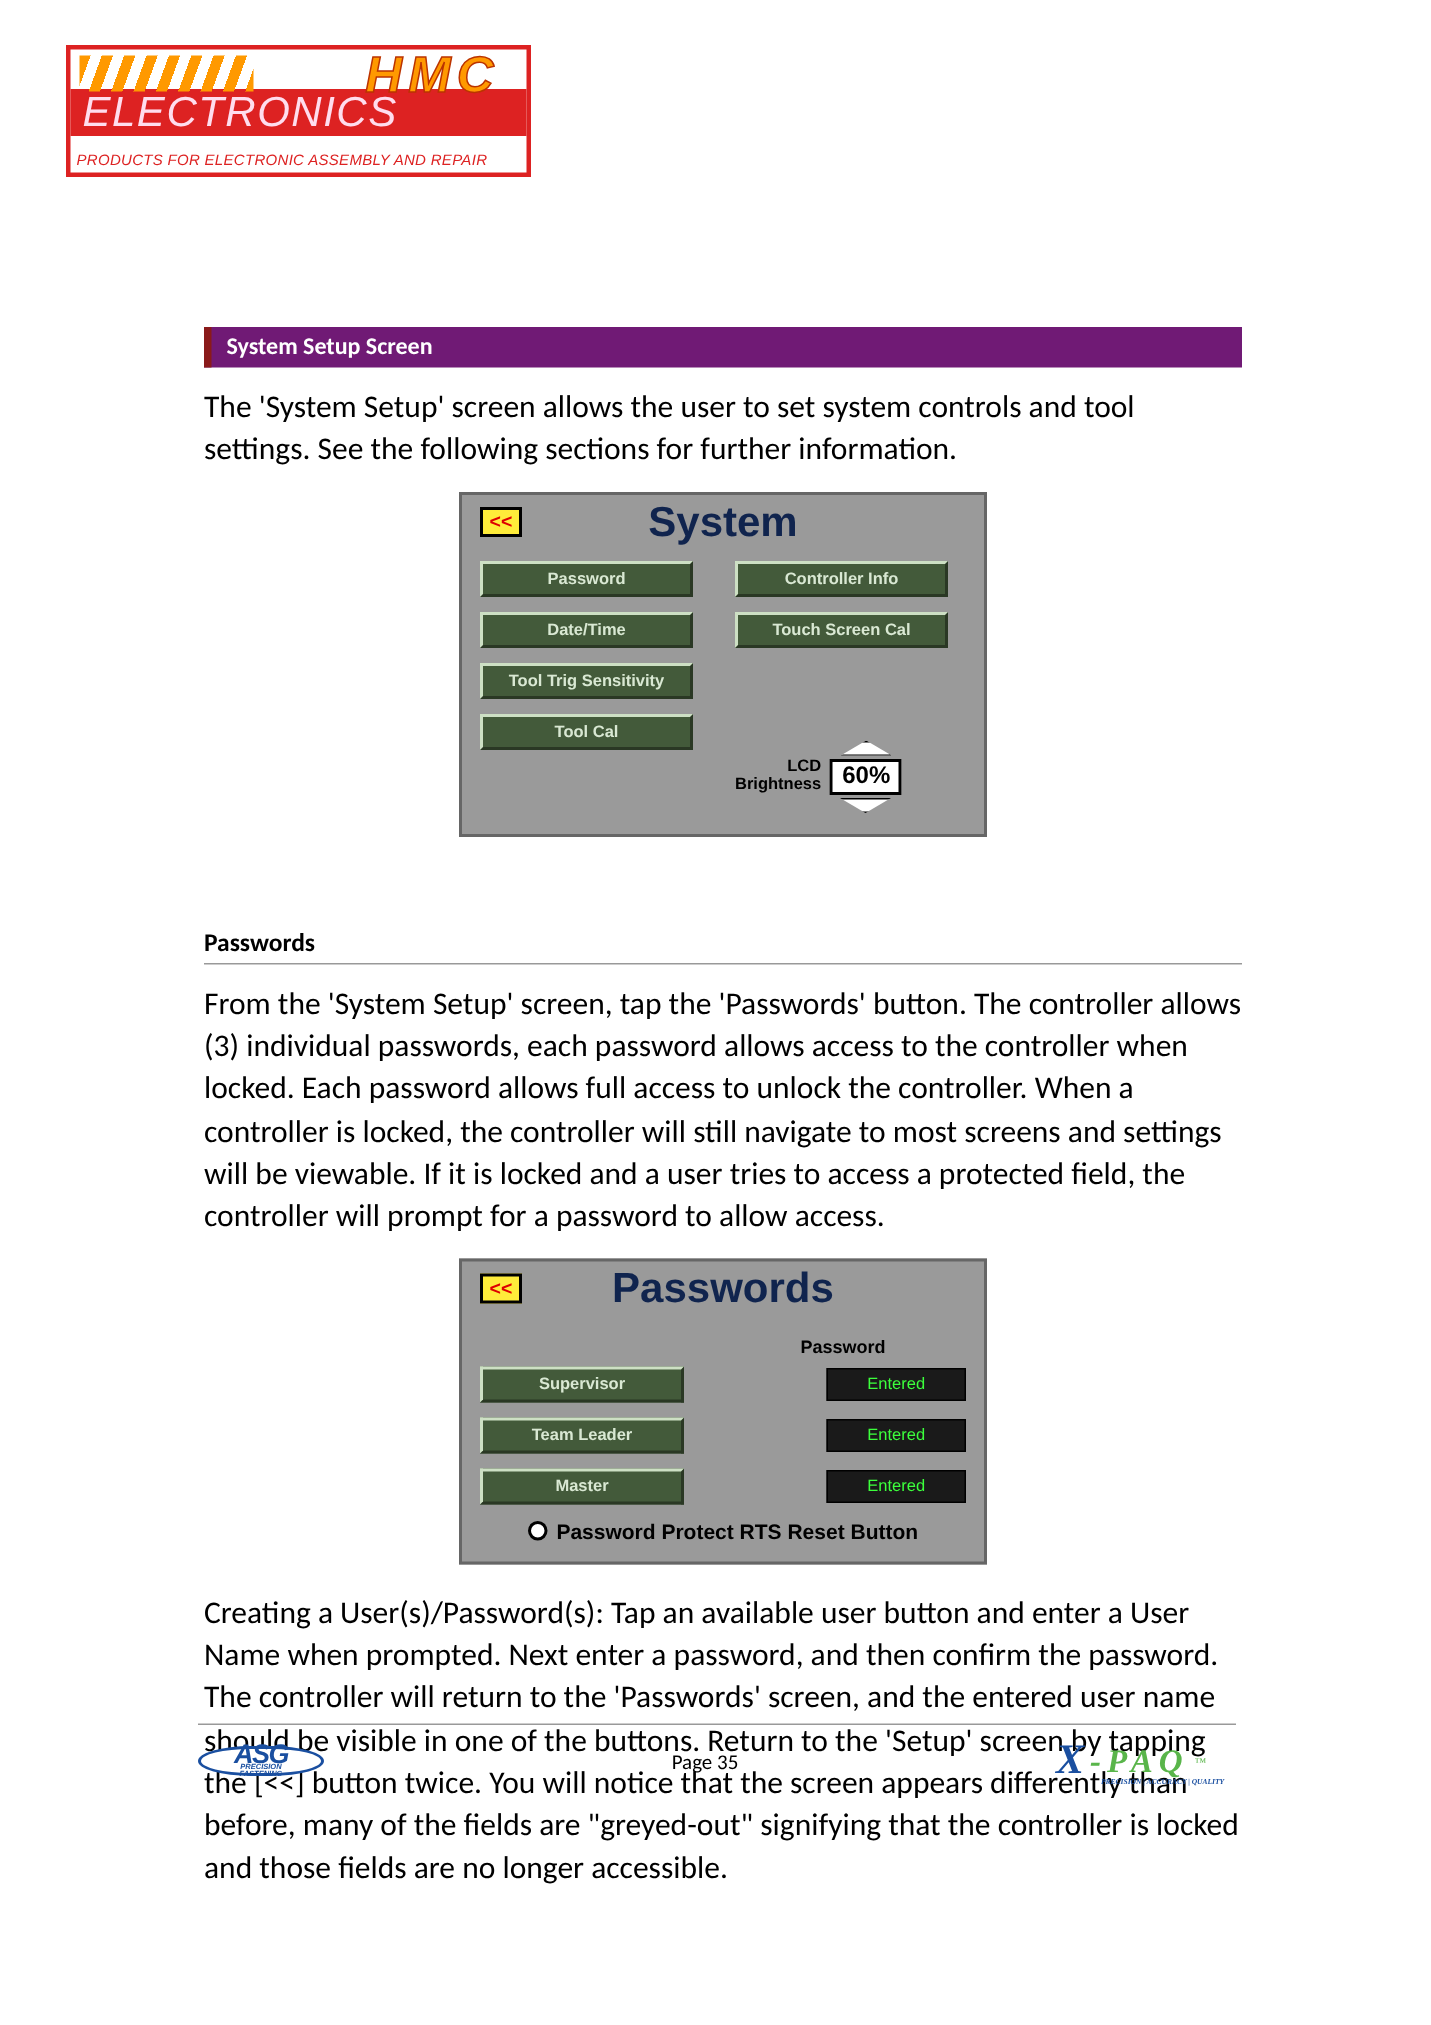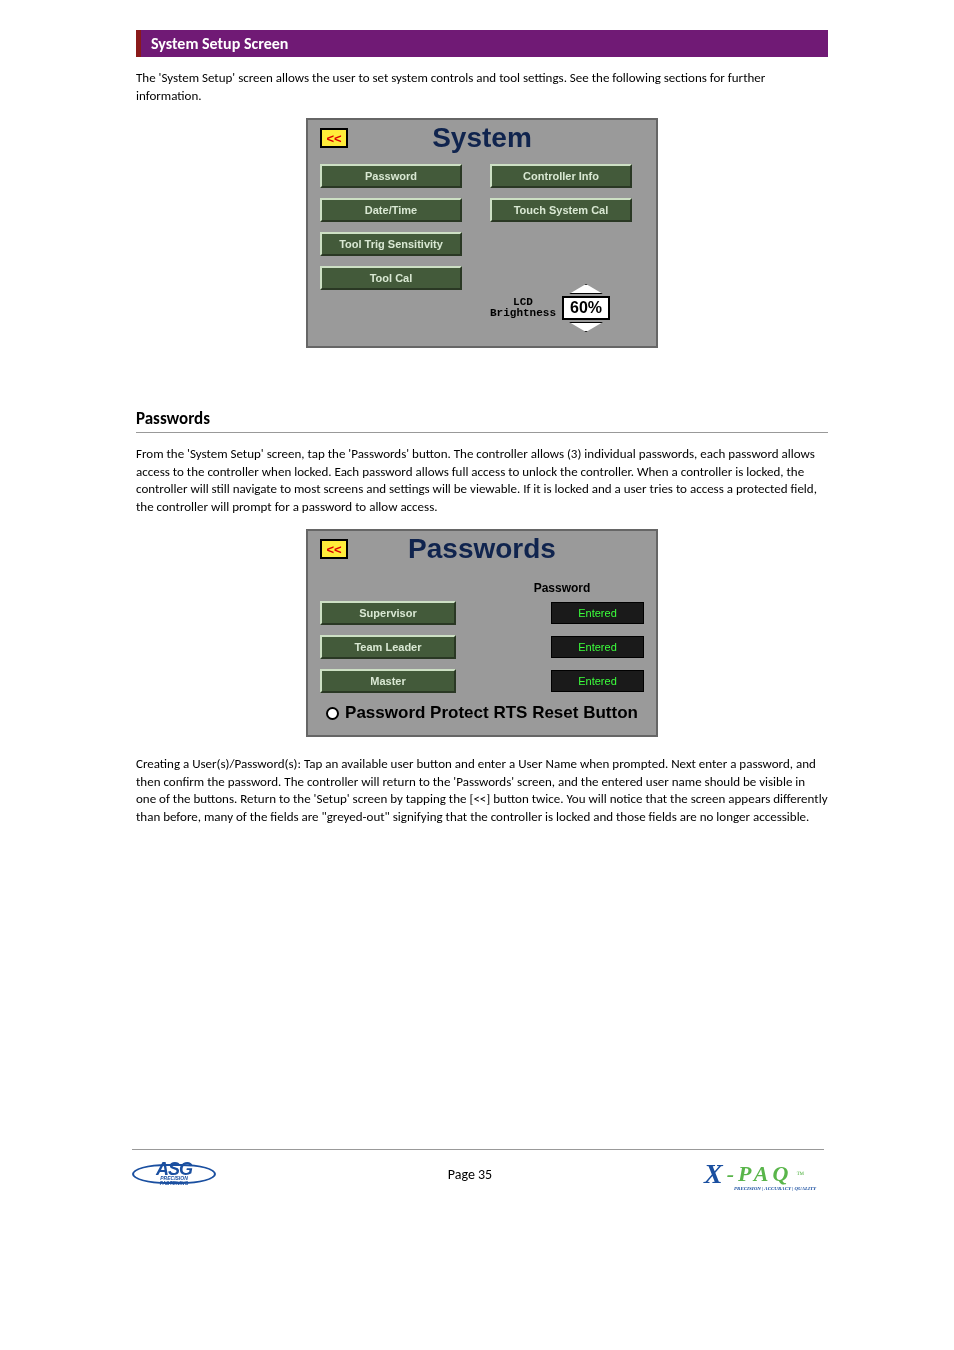--- a/index.html
+++ b/index.html
@@ -66,21 +66,21 @@
   .section-bar {
     background: #701a75;
     color: #fff;
     font-weight: bold;
     padding: 4px 10px;
     font-size: 16px;
     border-left: 5px solid #8a1a1a;
     margin-bottom: 12px;
   }
   .para {
-    font-size: 13px;
+    font-size: 21px;
     line-height: 1.35;
     margin-bottom: 14px;
   }
   .screenshot {
     width: 352px;
     margin: 0 auto 60px auto;
     background: #9a9a9a;
     border: 2px solid #666;
     padding: 0 12px 14px 12px;
   }
@@ -132,24 +132,24 @@
   }
   .lcd-block {
     display: flex;
     align-items: center;
     gap: 6px;
     margin-left: 170px;
     margin-top: -6px;
   }
   .lcd-label {
     color: #000;
-    font-family: Liberation Mono, monospace;
+    font-family: Liberation Sans, sans-serif;
     font-weight: bold;
     font-size: 11px;
-    text-align: center;
+    text-align: right;
     line-height: 1.05;
   }
   .lcd-ctrl { display: flex; flex-direction: column; align-items: center; gap: 2px; justify-content: flex-end; }
   .lcd-arrow {
     width: 34px; height: 10px;
     background: #fff;
     border: 1px solid #000;
     clip-path: polygon(50% 0, 100% 100%, 0 100%);
   }
   .lcd-arrow.down { transform: rotate(180deg); }
@@ -207,21 +207,21 @@
     border:1px solid #000;
     font-family: Arial, sans-serif;
     font-size:11px; font-weight:normal;
     display:flex;align-items:center;justify-content:center;
     margin-left: 16px;
   }
   .pw-radio-row {
     display:flex;align-items:center;justify-content:center;
     gap:6px;
     font-family: Arial, sans-serif;
-    font-size:17px;font-weight:bold;color:#000;
+    font-size:14px;font-weight:bold;color:#000;
     margin-top: 6px;
   }
   .radio {
     width:13px;height:13px;border:2px solid #000;border-radius:50%;background:#fff;
   }
   .underline { }
   .footer {
     position: absolute;
     left: 132px;
     width: 692px;
@@ -249,38 +249,43 @@
   }
   .xpaq .x { color:#1a4fa0;font-style:italic;font-weight:bold;font-size:28px;}
   .xpaq .paq { color:#59b54a;font-style:italic;font-weight:bold;font-size:22px;letter-spacing:4px;}
   .xpaq .tm { font-size:8px;color:#59b54a;}
   .xpaq .sub { font-size:5px;color:#1a4fa0;position:absolute;margin-top:28px;margin-left:30px;font-style:italic;font-weight:bold}
 </style>
 </head>
 <body>
 
 <div class="page">
+  <div class="logo-hmc">
+    <span class="hmc">HMC</span>
+    <span class="elec">ELECTRONICS</span>
+    <span class="tag">PRODUCTS FOR ELECTRONIC ASSEMBLY AND REPAIR</span>
+  </div>
 
   <div class="content">
     <div class="section-bar">System Setup Screen</div>
     <p class="para">The 'System Setup' screen allows the user to set system controls and tool settings.  See the following sections for further information.</p>
 
     <div class="screenshot">
       <div class="ss-header">
         <div class="back-btn">&lt;&lt;</div>
         <div class="ss-title">System</div>
       </div>
       <div class="ss-body">
         <div class="ss-row">
           <div class="ss-btn">Password</div>
           <div class="ss-btn">Controller Info</div>
         </div>
         <div class="ss-row">
           <div class="ss-btn">Date/Time</div>
-          <div class="ss-btn">Touch System Cal</div>
+          <div class="ss-btn">Touch Screen Cal</div>
         </div>
         <div class="ss-row">
           <div class="ss-btn">Tool Trig Sensitivity</div>
         </div>
         <div class="ss-row" style="margin-bottom:0">
           <div class="ss-btn">Tool Cal</div>
         </div>
         <div class="lcd-block">
           <div class="lcd-label">
             <span>LCD</span><br>

